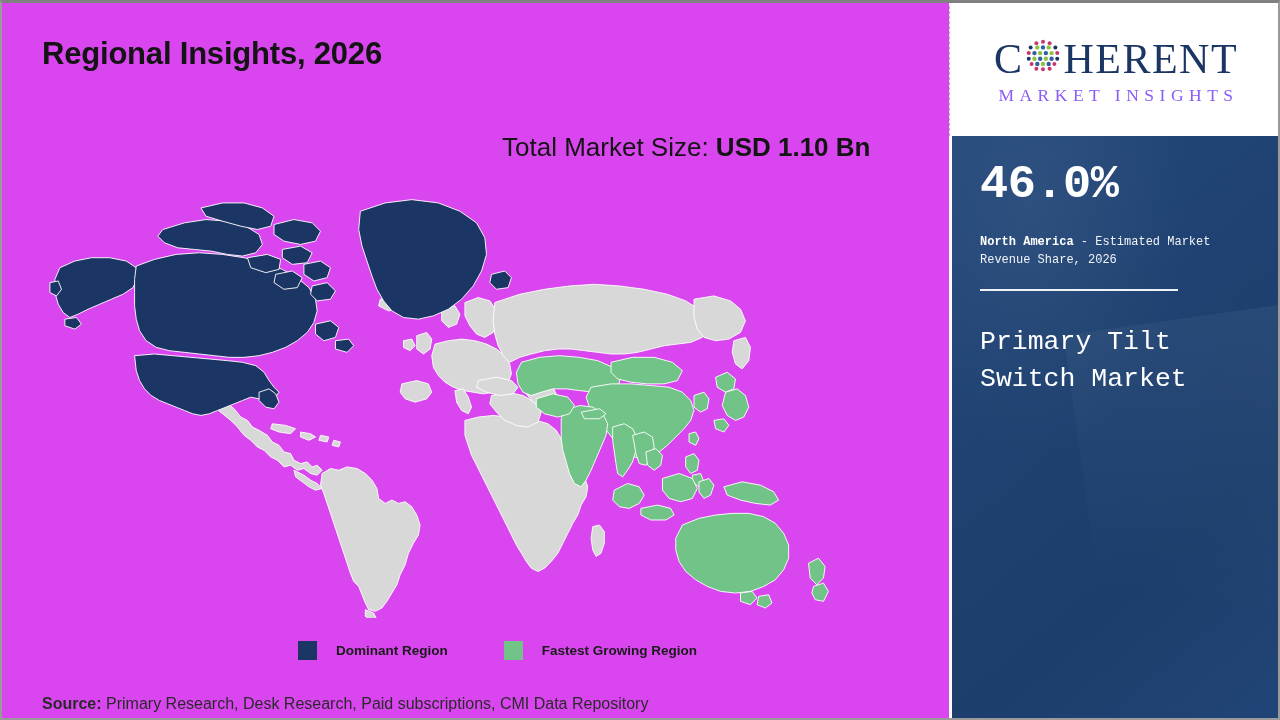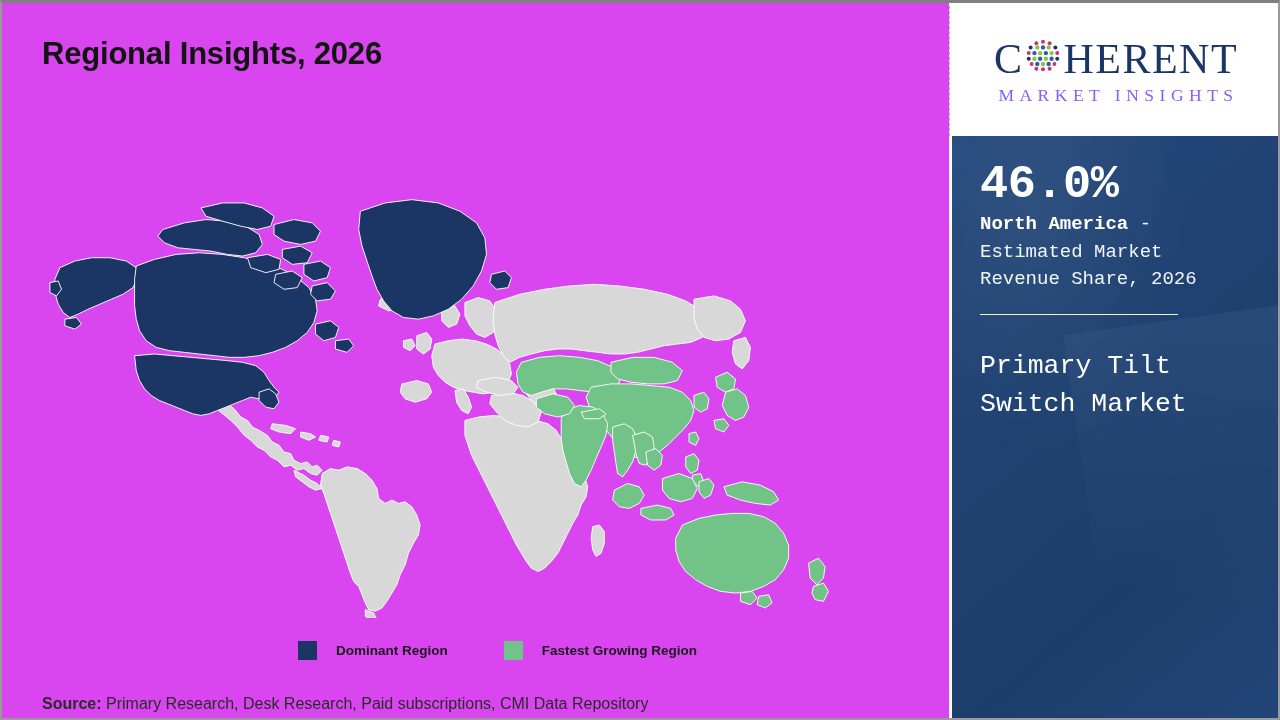--- a/index.html
+++ b/index.html
@@ -169,22 +169,22 @@
   .panel-inner { position: relative; z-index: 2; padding: 24px 40px 0 28px; font-family: Liberation Mono, monospace; }
 
   .stat-value {
     font-size: 47px;
     font-weight: bold;
     color: #ffffff;
     line-height: 1.05;
     letter-spacing: -0.5px;
   }
   .stat-desc {
-    margin-top: 2px;
-    font-size: 19px;
+    margin-top: 25px;
+    font-size: 12px;
     color: #f1f4f8;
     line-height: 1.45;
   }
   .stat-desc b { font-weight: bold; color: #ffffff; }
 
   .panel-rule {
     margin-top: 20px;
     width: 198px;
     height: 1.5px;
     background: #eef2f7;
@@ -200,20 +200,23 @@
 </style>
 </head>
 <body>
 
 <div class="slide">
 
   <div class="left-pane">
 
     <div class="page-title">Regional Insights, 2026</div>
 
+    <div class="market-size">
+      <span>Total Market Size: </span><span class="value">USD 1.10 Bn</span>
+    </div>
 
     <div class="map-wrap">
       <svg viewBox="0 0 1000 530" xmlns="http://www.w3.org/2000/svg">
 
         <g>
 
           <path class="land" d="M208 258 L224 262 L236 270 L246 278 L254 288 L262 292 L268 300 L276 304 L286 310 L292 318 L300 322 L306 330 L314 332 L318 340 L326 344 L334 342 L340 348 L346 346 L352 352 L346 358 L338 356 L330 350 L322 352 L314 346 L306 348 L298 340 L290 336 L282 328 L274 324 L266 316 L258 310 L250 300 L242 292 L232 284 L222 276 L212 268 Z"></path>
           <path class="land" d="M318 352 L330 358 L338 364 L346 368 L352 374 L344 376 L336 372 L328 366 L320 360 Z"></path>
 
           <path class="land" d="M292 296 L308 298 L320 302 L314 308 L300 306 L290 302 Z"></path>

